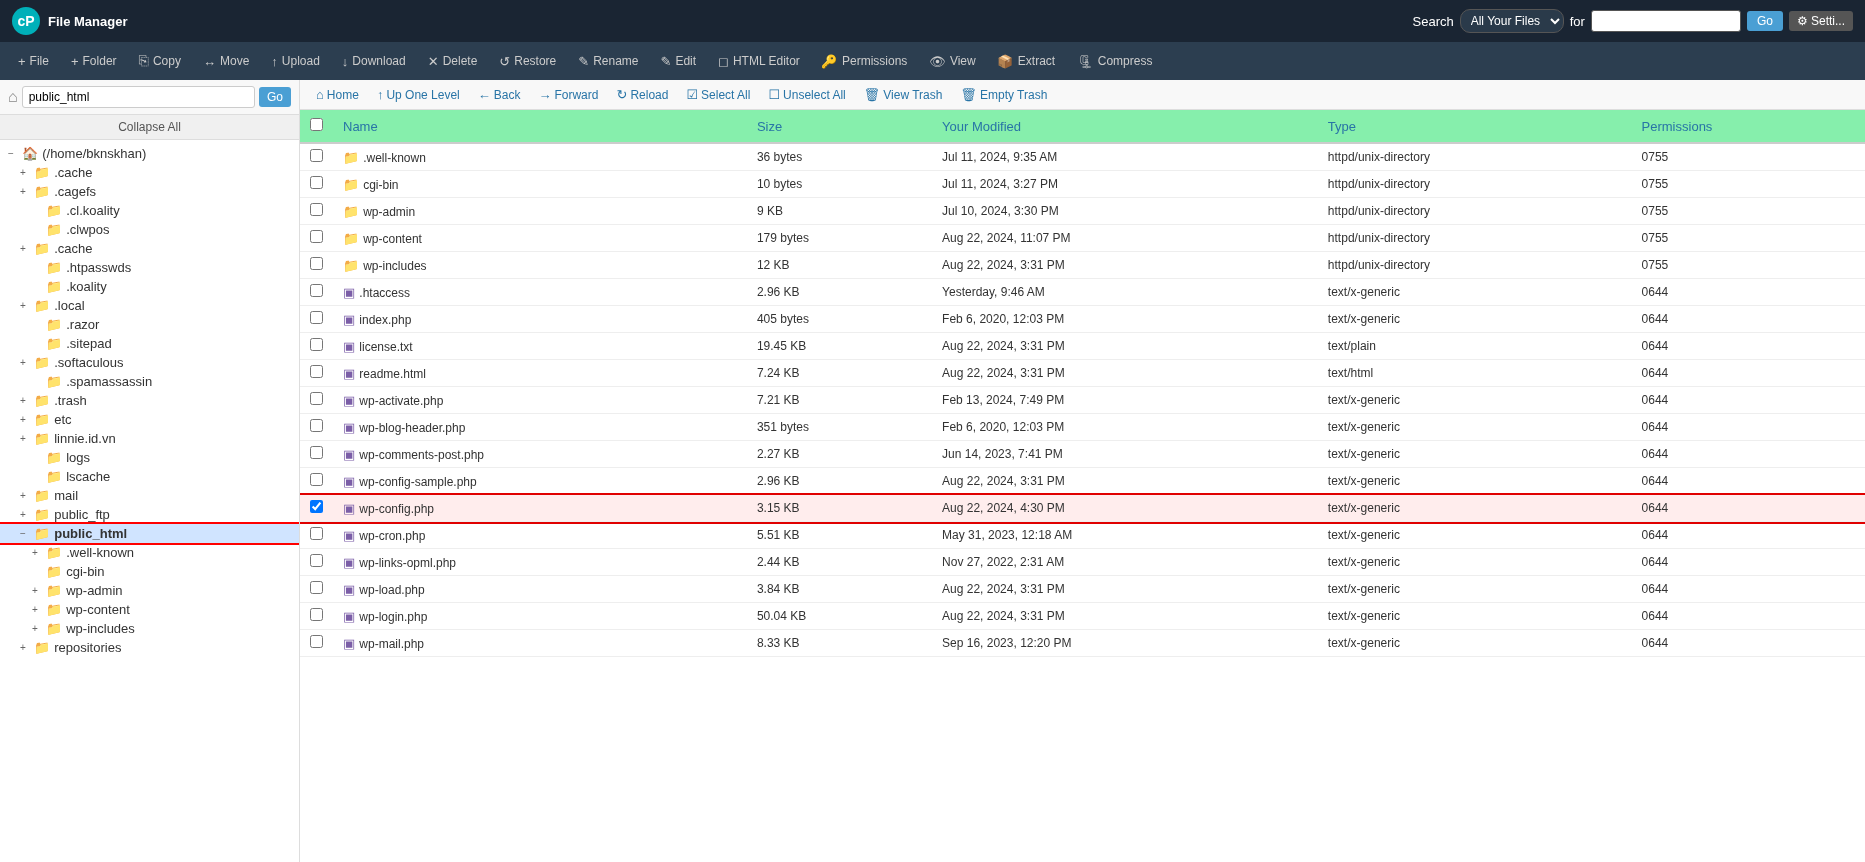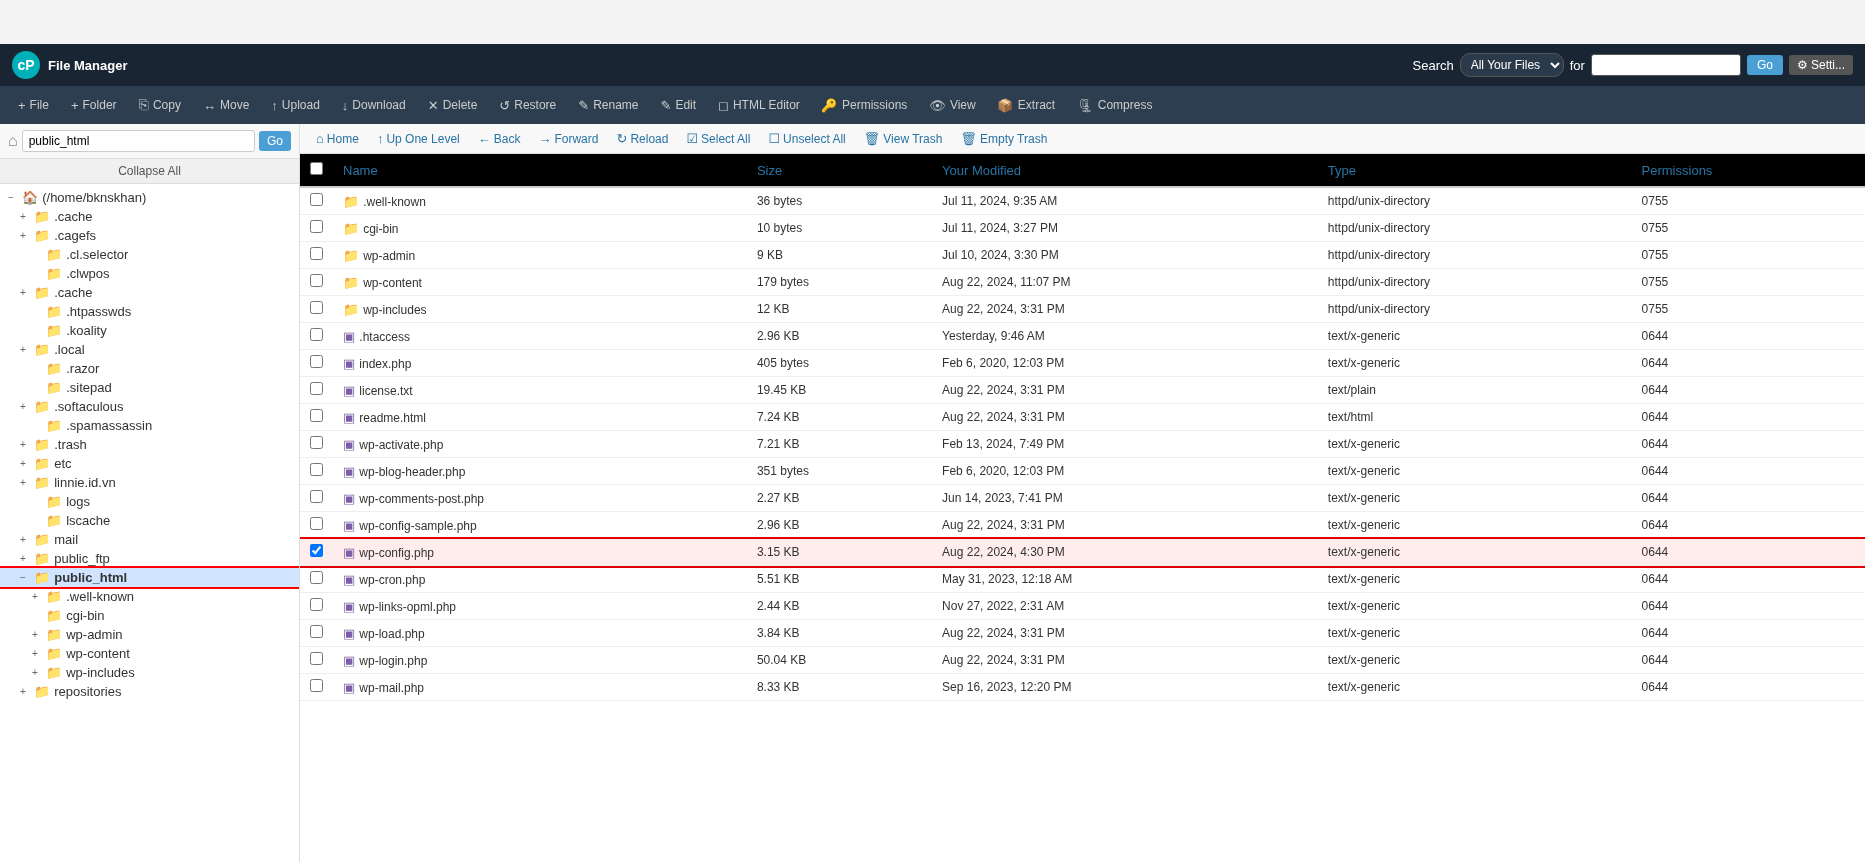--- a/index.html
+++ b/index.html
@@ -7,21 +7,20 @@
 
     
     .top-bar {
       background: #1a2533;
       color: white;
       height: 42px;
       display: flex;
       align-items: center;
       padding: 9px 12px;
       gap: 12px;
-      margin-top: 44px;
     }
     .top-bar-logo {
       display: flex;
       align-items: center;
       gap: 8px;
       font-size: 16px;
       font-weight: bold;
       color: white;
     }
     .logo-icon {
@@ -127,21 +126,21 @@
     .nav-btn .icon { font-size: 13px; }
 
     
     .file-table-container {
       flex: 1; overflow-y: auto; background: white;
     }
     table {
       width: 100%; border-collapse: collapse;
     }
     thead tr {
-      background: #000000;
+      background: #86efac;
       border-bottom: 2px solid #ccc;
       border-radius: 9px;
     }
     thead th {
       padding: 8px 10px; text-align: left; color: #2874a6; font-weight: normal;
       font-size: 13px; white-space: nowrap; cursor: pointer;
     }
     tbody tr {
       border-bottom: 1px solid #eee;
     }
@@ -217,21 +216,21 @@
         <span>.cache</span>
       </div>
       <div class="tree-item tree-indent-2">
         <span class="tree-expand">+</span>
         <span style="color:#e8a020;">📁</span>
         <span>.cagefs</span>
       </div>
       <div class="tree-item tree-indent-3">
         <span class="tree-expand"></span>
         <span style="color:#e8a020;">📁</span>
-        <span>.cl.selector</span>
+        <span>.cl.koality</span>
       </div>
       <div class="tree-item tree-indent-3">
         <span class="tree-expand"></span>
         <span style="color:#e8a020;">📁</span>
         <span>.clwpos</span>
       </div>
       <div class="tree-item tree-indent-2">
         <span class="tree-expand">+</span>
         <span style="color:#e8a020;">📁</span>
         <span>.cache</span>

